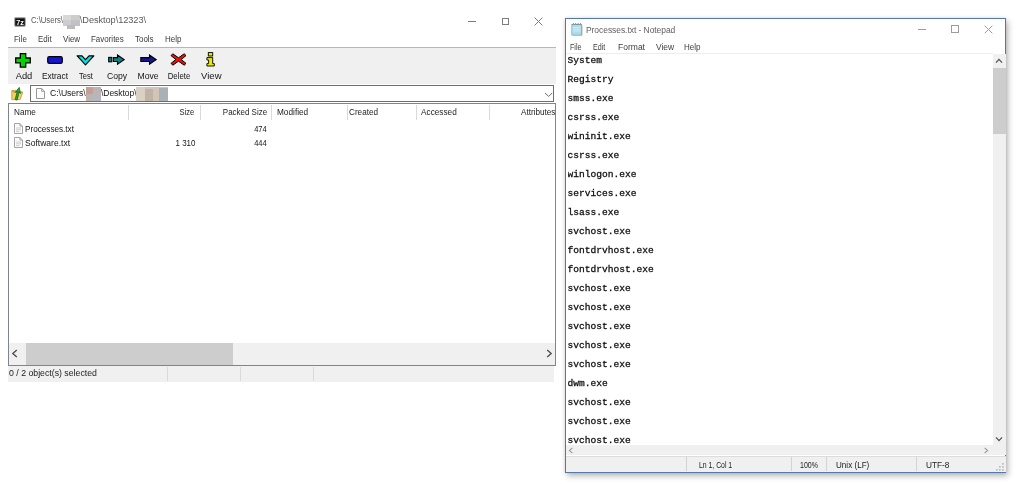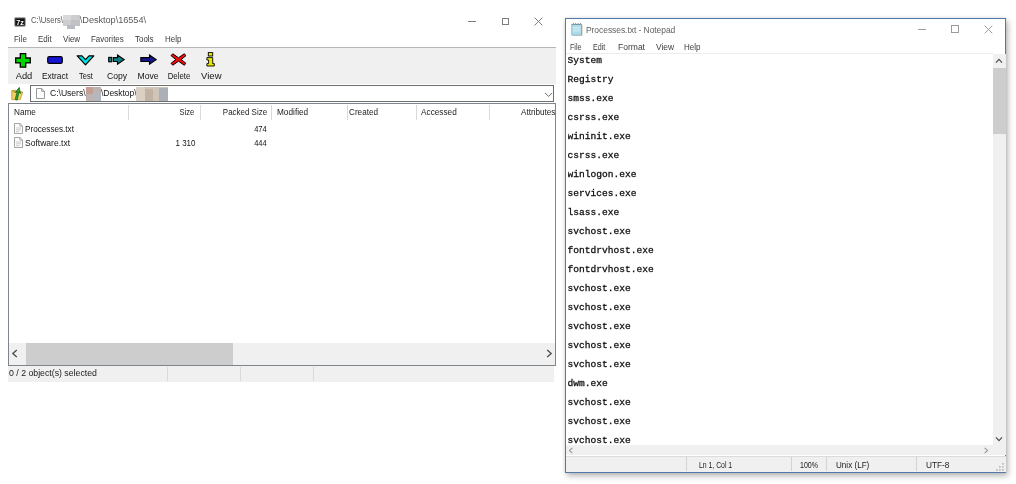--- a/index.html
+++ b/index.html
@@ -29,21 +29,21 @@
     <rect x="1.6" y="1.8" width="8.8" height="6.4" fill="#111"></rect>
     <text x="6" y="7.6" font-family="Liberation Sans" font-size="7.2" font-weight="bold" fill="#fff" text-anchor="middle">7z</text>
   </svg>
 
   <div class="a ztitle sx" style="left:30.5px;top:15.2px;transform:scaleX(0.845)">C:\Users\</div>
   <div class="a" style="left:62.6px;top:14.5px;width:17.2px;height:11px;background:#cdcdcd">
     <div class="a" style="left:0;top:0;width:8px;height:5px;background:#d8d8d8"></div>
     <div class="a" style="left:8px;top:5px;width:9px;height:6px;background:#c2c2c6"></div>
     <div class="a" style="left:4px;top:10.5px;width:8px;height:4px;background:#b9bcc2"></div>
   </div>
-  <div class="a ztitle" style="left:79.8px;top:15.2px">\Desktop\16554\</div>
+  <div class="a ztitle" style="left:79.8px;top:15.2px">\Desktop\12323\</div>
 
   <div class="a" style="left:467.5px;top:20.6px;width:8.5px;height:1.2px;background:#7d7d7d"></div>
   <div class="a" style="left:501.5px;top:17.6px;width:7.4px;height:7.4px;border:1px solid #7d7d7d"></div>
   <svg class="a" style="left:533.8px;top:17.2px" width="9" height="9" viewBox="0 0 9 9">
     <path d="M0.6 0.6 L8.4 8.4 M8.4 0.6 L0.6 8.4" stroke="#7d7d7d" stroke-width="1"></path>
   </svg>
 
   <div class="a zmenu" style="left:13.7px;top:34.2px">File</div>
   <div class="a zmenu" style="left:38.2px;top:34.2px">Edit</div>
   <div class="a zmenu" style="left:62.8px;top:34.2px">View</div>

